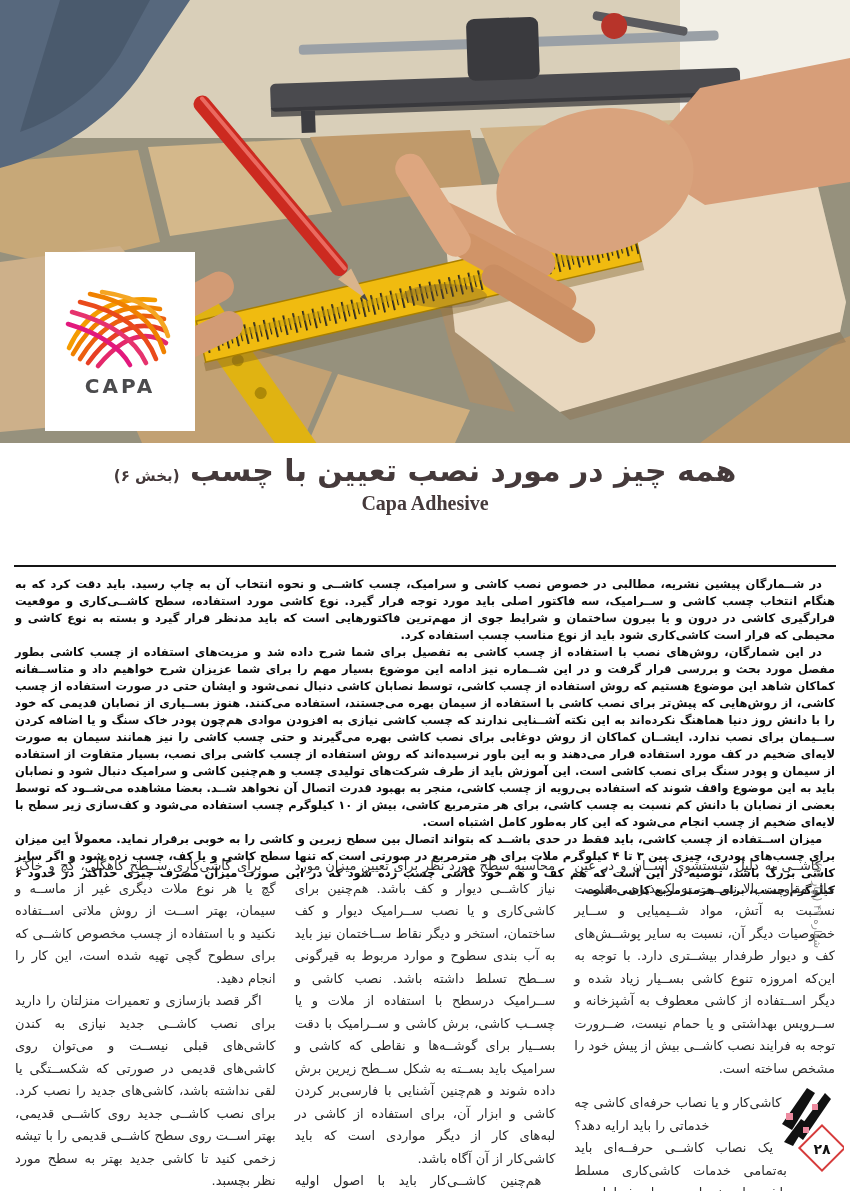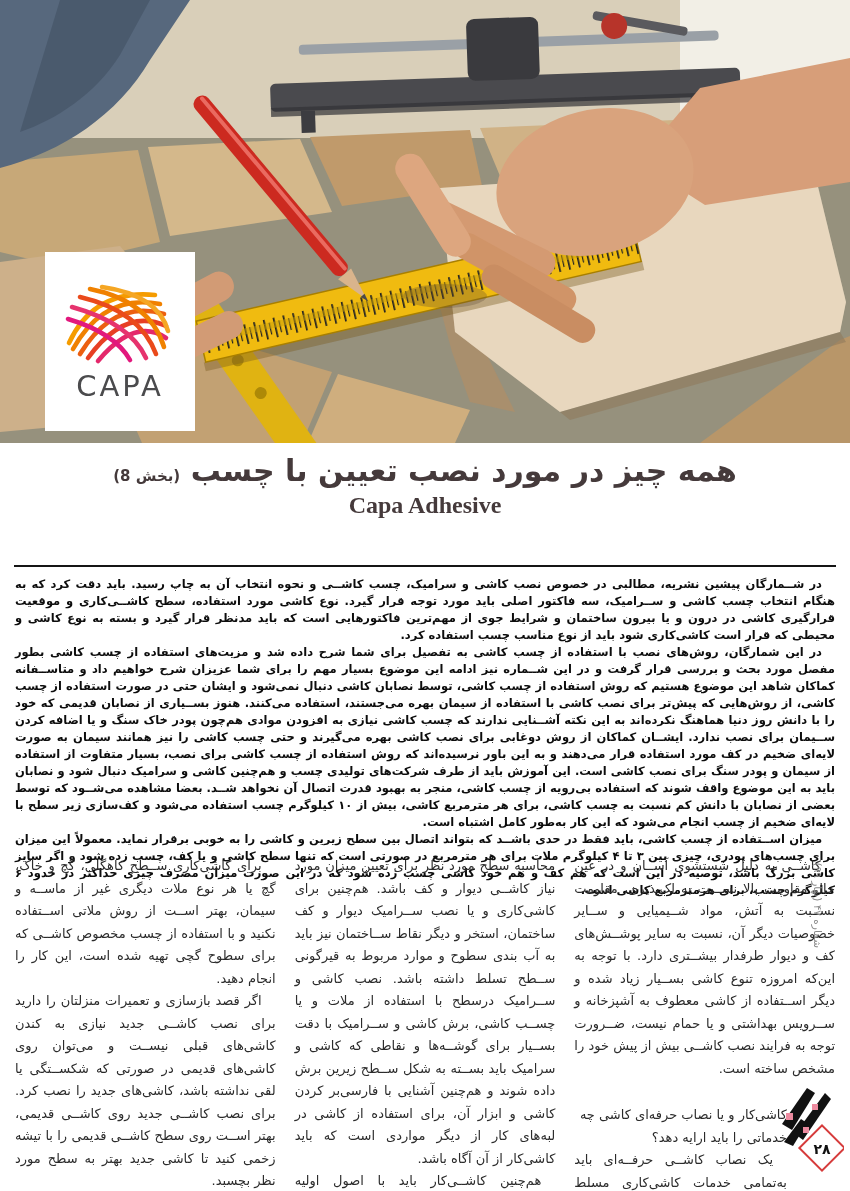--- a/index.html
+++ b/index.html
@@ -8,43 +8,43 @@
     font-family:"DejaVu Sans",sans-serif;
   }
   
   .photo{position:absolute;left:0;top:0;width:850px;height:443px;overflow:hidden;}
   .photo svg{display:block;width:850px;height:443px;}
   
   .capa-box{
     position:absolute;left:45px;top:252px;width:150px;height:179px;background:#ffffff;
     display:flex;flex-direction:column;align-items:center;justify-content:center;gap:2px;
   }
-  .capa-word{font-weight:normal;font-size:29px;letter-spacing:3px;color:#4b4b4d;text-align:center;}
+  .capa-word{font-weight:bold;font-size:20px;letter-spacing:3px;color:#4b4b4d;text-align:center;}
   
   .title-block{position:absolute;top:452px;left:0;width:850px;text-align:center;direction:rtl;}
   .title-fa{font-size:30px;font-weight:bold;color:#453a3b;line-height:1.25;}
   .title-suffix{font-size:15px;font-weight:bold;color:#453a3b;}
-  .title-en{font-family:"Liberation Serif","DejaVu Serif",serif;font-weight:bold;font-size:24px;color:#453a3b;margin-top:2px;direction:ltr;}
+  .title-en{font-family:"Liberation Serif","DejaVu Serif",serif;font-weight:bold;font-size:20px;color:#453a3b;margin-top:2px;direction:ltr;}
   .rule{position:absolute;top:565px;left:14px;width:822px;border-top:2px solid #151515;}
   
   .intro{
     position:absolute;top:576px;left:15px;width:820px;direction:rtl;text-align:justify;
     font-size:11.5px;font-weight:bold;line-height:17px;color:#0d0d0d;
   }
   .intro p{margin:0;text-indent:13px;}
   
   .cols{
     position:absolute;top:855px;left:15px;width:820px;height:330px;
     display:flex;gap:19px;direction:rtl;
   }
   .col{flex:1;direction:rtl;text-align:justify;font-size:13px;line-height:22.5px;color:#2b2b2b;}
   .col p{margin:0;}
   .col p.indent{text-indent:14px;}
   .col p.narrow{margin-right:48px;}
-  .col p.heading{margin-top:24px;text-align:right;}
+  .col p.heading{margin-top:12px;text-align:left;}
   
   .issue-vert{
     position:absolute;top:948px;right:26px;
     transform:rotate(90deg);transform-origin:top right;
     font-size:10.5px;color:#8a8a8a;direction:rtl;white-space:nowrap;
   }
   
   .mag-logo{position:absolute;right:6px;top:1082px;width:64px;height:95px;}
 </style>
 </head>
@@ -159,21 +159,21 @@
       <path d="M13,26 Q71,42 87,77" stroke="#e6336e"></path>
       <path d="M9,38 Q56,52 71,79" stroke="#e2187d"></path>
     </g>
   </svg>
   <div class="capa-word">CAPA</div>
 </div>
 
 <div class="title-block">
   <div class="title-fa">
     <span>همه چیز در مورد نصب تعیین با چسب</span>
-    <span class="title-suffix">(بخش 8)</span>
+    <span class="title-suffix">(بخش ۶)</span>
   </div>
   <div class="title-en">Capa Adhesive</div>
 </div>
 <div class="rule"></div>
 
 <div class="intro">
   <p>در شــمارگان پیشین نشریه، مطالبی در خصوص نصب کاشی و سرامیک، چسب کاشــی و نحوه انتخاب آن به چاپ رسید. باید دقت کرد که به هنگام انتخاب چسب کاشی و ســرامیک، سه فاکتور اصلی باید مورد توجه قرار گیرد. نوع کاشی مورد استفاده، سطح کاشــی‌کاری و موقعیت قرارگیری کاشی در درون و یا بیرون ساختمان و شرایط جوی از مهم‌ترین فاکتورهایی است که باید مدنظر قرار گیرد و بسته به نوع کاشی و محیطی که قرار است کاشی‌کاری شود باید از نوع مناسب چسب استفاده کرد.</p>
   <p>در این شمارگان، روش‌های نصب با استفاده از چسب کاشی به تفصیل برای شما شرح داده شد و مزیت‌های استفاده از چسب کاشی بطور مفصل مورد بحث و بررسی قرار گرفت و در این شــماره نیز ادامه این موضوع بسیار مهم را برای شما عزیزان شرح خواهیم داد و متاســفانه کماکان شاهد این موضوع هستیم که روش استفاده از چسب کاشی، توسط نصابان کاشی دنبال نمی‌شود و ایشان حتی در صورت استفاده از چسب کاشی، از روش‌هایی که پیش‌تر برای نصب کاشی با استفاده از سیمان بهره می‌جستند، استفاده می‌کنند. هنوز بســیاری از نصابان قدیمی که خود را با دانش روز دنیا هماهنگ نکرده‌اند به این نکته آشــنایی ندارند که چسب کاشی نیازی به افزودن موادی هم‌چون پودر خاک سنگ و یا اضافه کردن ســیمان برای نصب ندارد. ایشــان کماکان از روش دوغابی برای نصب کاشی بهره می‌گیرند و حتی چسب کاشی را نیز همانند سیمان به صورت لایه‌ای ضخیم در کف مورد استفاده قرار می‌دهند و به این باور نرسیده‌اند که روش استفاده از چسب کاشی برای نصب، بسیار متفاوت از استفاده از سیمان و پودر سنگ برای نصب کاشی است. این آموزش باید از طرف شرکت‌های تولیدی چسب و هم‌چنین کاشی و سرامیک دنبال شود و نصابان باید به این موضوع واقف شوند که استفاده بی‌رویه از چسب کاشی، منجر به بهبود قدرت اتصال آن نخواهد شــد. بعضا مشاهده می‌شــود که توسط بعضی از نصابان با دانش کم نسبت به چسب کاشی، برای هر مترمربع کاشی، بیش از ۱۰ کیلوگرم چسب استفاده می‌شود و کف‌سازی زیر سطح با لایه‌ای ضخیم از چسب انجام می‌شود که این کار به‌طور کامل اشتباه است.</p>
   <p>میزان اســتفاده از چسب کاشی، باید فقط در حدی باشــد که بتواند اتصال بین سطح زیرین و کاشی را به خوبی برقرار نماید. معمولاً این میزان برای چسب‌های پودری، چیزی بین ۳ تا ۴ کیلوگرم ملات برای هر مترمربع در صورتی است که تنها سطح کاشی و یا کف، چسب زده شود و اگر سایز کاشی بزرگ باشد، توصیه در این است که هم کف و هم خود کاشی چسب زده شود که در این صورت میزان مصرف چیزی حداکثر در حدود ۶ کیلوگرم چسب، برای هرمترمربع کاشی است.</p>
 </div>

